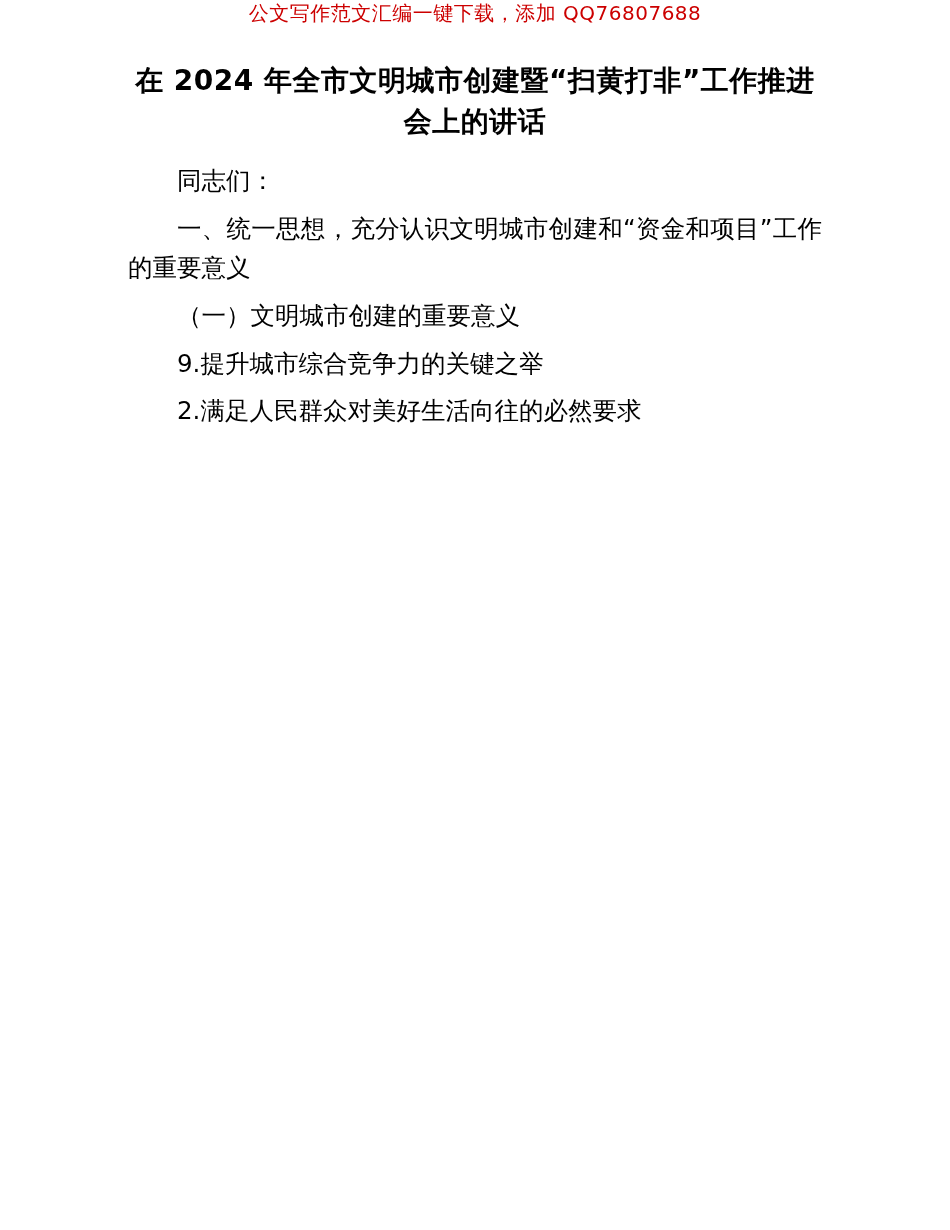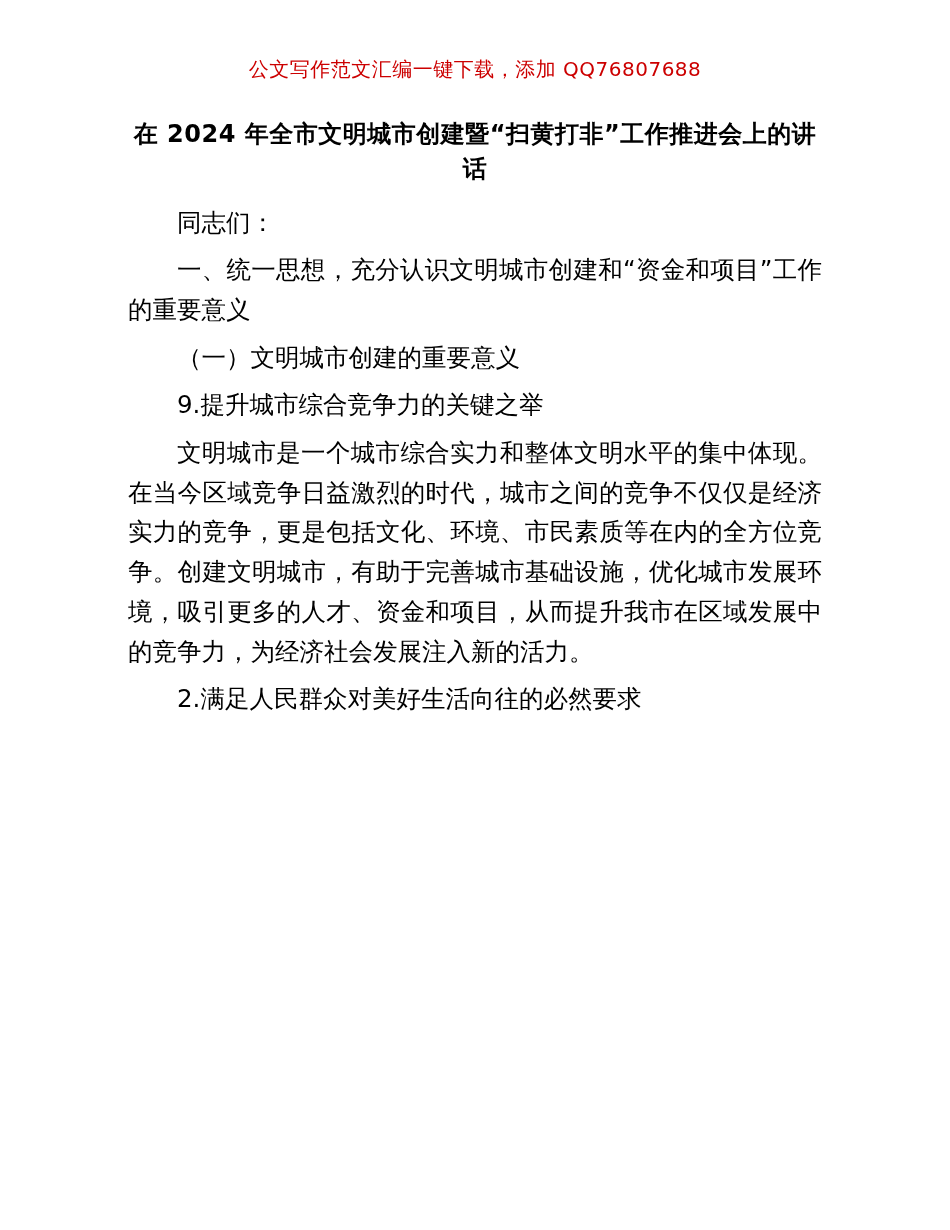--- a/index.html
+++ b/index.html
@@ -19,28 +19,27 @@
     width: 950px;
     height: 1230px;
     box-sizing: border-box;
     padding: 0 128px;
   }
   .watermark {
     text-align: center;
     color: #cc0000;
     font-size: 20px;
     letter-spacing: 0.5px;
-    padding-top: 56px;
     font-family: "DejaVu Sans", "Liberation Sans", sans-serif;
     white-space: nowrap;
   }
   .doc-title {
     margin-top: 34px;
     text-align: center;
-    font-size: 24px;
+    font-size: 28px;
     font-weight: 700;
     line-height: 1.45;
     letter-spacing: 0.5px;
   }
   .body-text {
     margin-top: 4px;
     font-size: 24.5px;
     line-height: 1.62;
     text-align: justify;
     text-justify: inter-ideograph;
@@ -59,17 +58,16 @@
 
   <div class="watermark">公文写作范文汇编一键下载，添加 QQ76807688</div>
 
   <h1 class="doc-title">在 2024 年全市文明城市创建暨“扫黄打非”工作推进会上的讲话</h1>
 
   <div class="body-text">
     <p class="para">同志们：</p>
     <p class="para">一、统一思想，充分认识文明城市创建和“资金和项目”工作的重要意义</p>
     <p class="para">（一）文明城市创建的重要意义</p>
     <p class="para">9.提升城市综合竞争力的关键之举</p>
-    <p class="para">文明城市是一个城市综合实力和整体文明水平的集中体现。在当今区域竞争日益激烈的时代，城市之间的竞争不仅仅是经济实力的竞争，更是包括文化、环境、市民素质等在内的全方位竞争。创建文明城市，有助于完善城市基础设施，优化城市发展环境，吸引更多的人才、资金和项目，从而提升我市在区域发展中的竞争力，为经济社会发展注入新的活力。</p>
     <p class="para">2.满足人民群众对美好生活向往的必然要求</p>
   </div>
 
 </div>
 
 </body></html>

